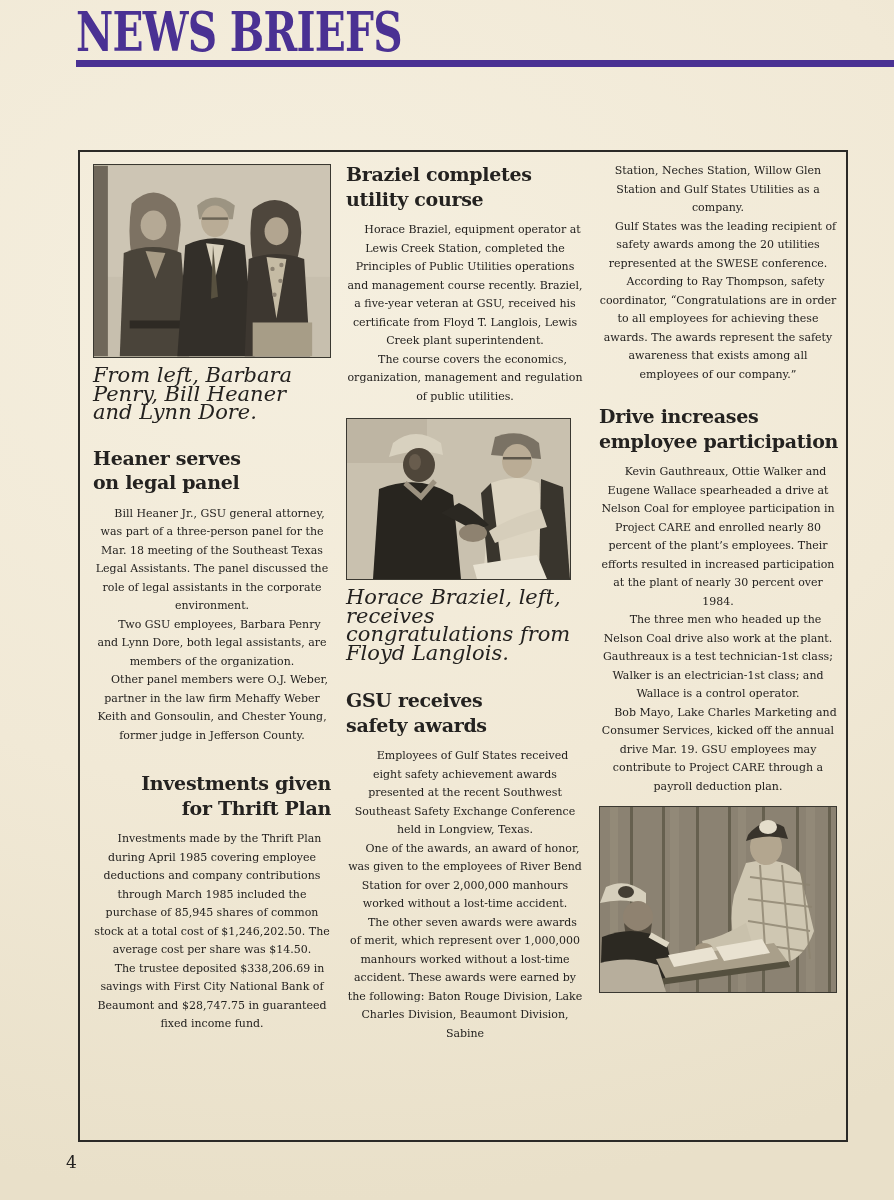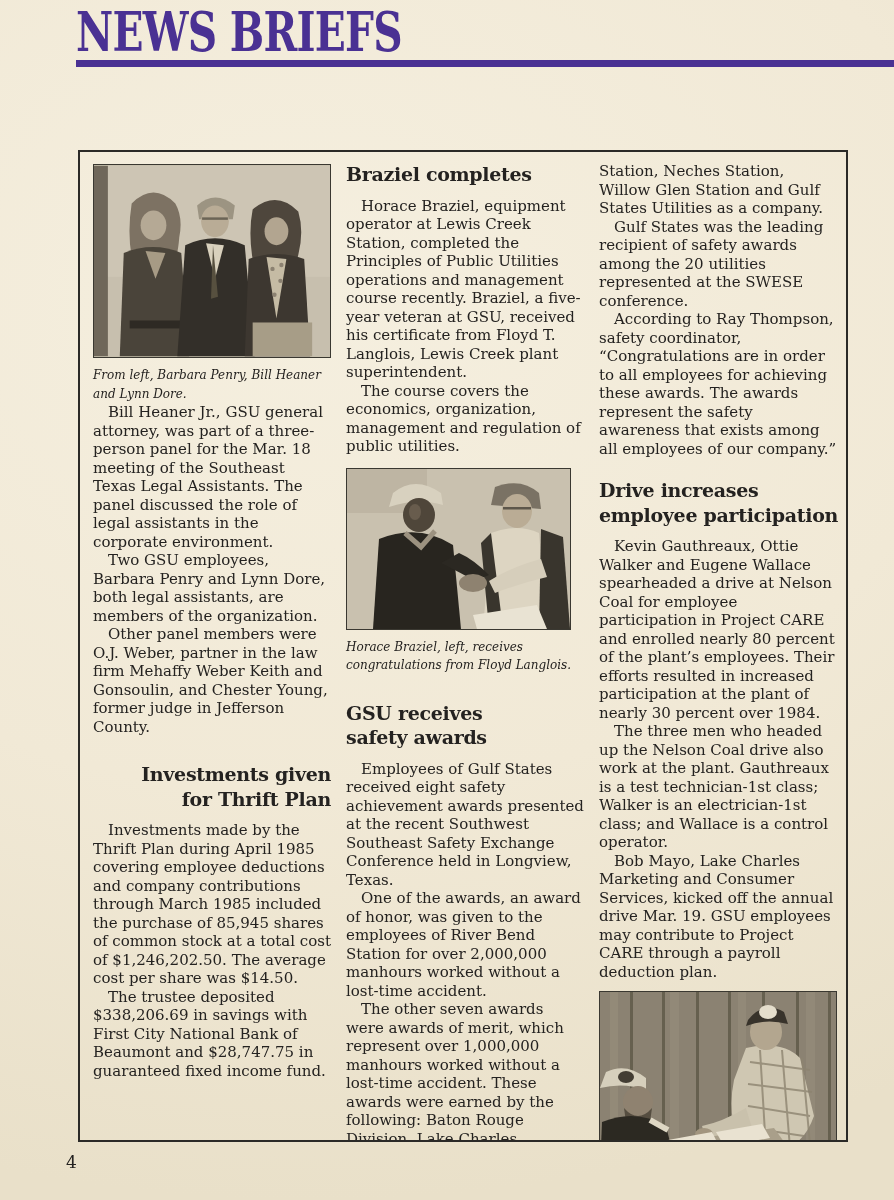--- a/index.html
+++ b/index.html
@@ -32,36 +32,36 @@
     position:absolute;left:78px;top:150px;width:770px;height:992px;
     border:2px solid #2b2a27;box-sizing:border-box;
     padding:10px 13px;
     display:flex;gap:15px;
     overflow:hidden;
   }
   .col{flex:0 0 238px;width:238px;}
   
   p{
     margin:0;
-    font-size:15px;line-height:18.5px;
+    font-size:11px;line-height:18.5px;
     text-indent:15px;
-    text-align:left;
+    text-align:center;
   }
   p.noindent{text-indent:0;}
   h2{
     margin:24px 0 10px;
     font-size:19px;line-height:24.5px;
     font-weight:700;letter-spacing:-0.3px;
   }
   .col > article:first-child h2{margin-top:0;}
   .tl{display:block;white-space:nowrap;}
   figure{margin:0;}
   figcaption{
     font-style:italic;
-    font-size:12px;line-height:18.5px;
+    font-size:21px;line-height:18.5px;
     margin-top:8px;
   }
   .photo{
     display:block;
     border:1px solid #3a3831;
     background:#c8c0ae;
   }
   .ph1{width:236px;height:192px;margin-top:2px;}
   .ph2{width:223px;height:160px;}
   .ph3{width:236px;height:185px;}
@@ -114,20 +114,24 @@
           <circle cx="180" cy="104" r="2.2" fill="#8b8171"></circle>
             <circle cx="188" cy="116" r="2.2" fill="#8b8171"></circle>
           <circle cx="182" cy="130" r="2.2" fill="#8b8171"></circle>
             <circle cx="189" cy="100" r="2.2" fill="#8b8171"></circle>
           <rect x="160" y="158" width="60" height="34" fill="#a79d87"></rect>
         </svg>
         <figcaption>From left, Barbara Penry, Bill Heaner and Lynn Dore.</figcaption>
       </figure>
 
       <article>
+        <h2>
+          <span class="tl">Heaner serves</span>
+          <span class="tl">on legal panel</span>
+        </h2>
         <p>Bill Heaner Jr., GSU general attorney, was part of a three-person panel for the Mar. 18 meeting of the Southeast Texas Legal Assistants. The panel discussed the role of legal assistants in the corporate environment.</p>
         <p>Two GSU employees, Barbara Penry and Lynn Dore, both legal assistants, are members of the organization.</p>
         <p>Other panel members were O.J. Weber, partner in the law firm Mehaffy Weber Keith and Gonsoulin, and Chester Young, former judge in Jefferson County.</p>
       </article>
 
       <article class="art-thrift">
         <h2>
           <span class="tl">Investments given</span>
           <span class="tl">for Thrift Plan</span>
         </h2>
@@ -135,20 +139,21 @@
         <p>The trustee deposited $338,206.69 in savings with First City National Bank of Beaumont and $28,747.75 in guaranteed fixed income fund.</p>
       </article>
 
     </section>
 
     <section class="col">
 
       <article>
         <h2>
           <span class="tl">Braziel completes</span>
+          <span class="tl">utility course</span>
         </h2>
         <p>Horace Braziel, equipment operator at Lewis Creek Station, completed the Principles of Public Utilities operations and management course recently. Braziel, a five-year veteran at GSU, received his certificate from Floyd T. Langlois, Lewis Creek plant superintendent.</p>
         <p>The course covers the economics, organization, management and regulation of public utilities.</p>
       </article>
 
       <figure class="fig-mid">
         <svg class="photo ph2" viewBox="0 0 223 160" aria-hidden="true">
           <rect width="223" height="160" fill="#c9c1af"></rect>
           <rect width="80" height="44" fill="#b4ac99" opacity="0.55"></rect>
 

